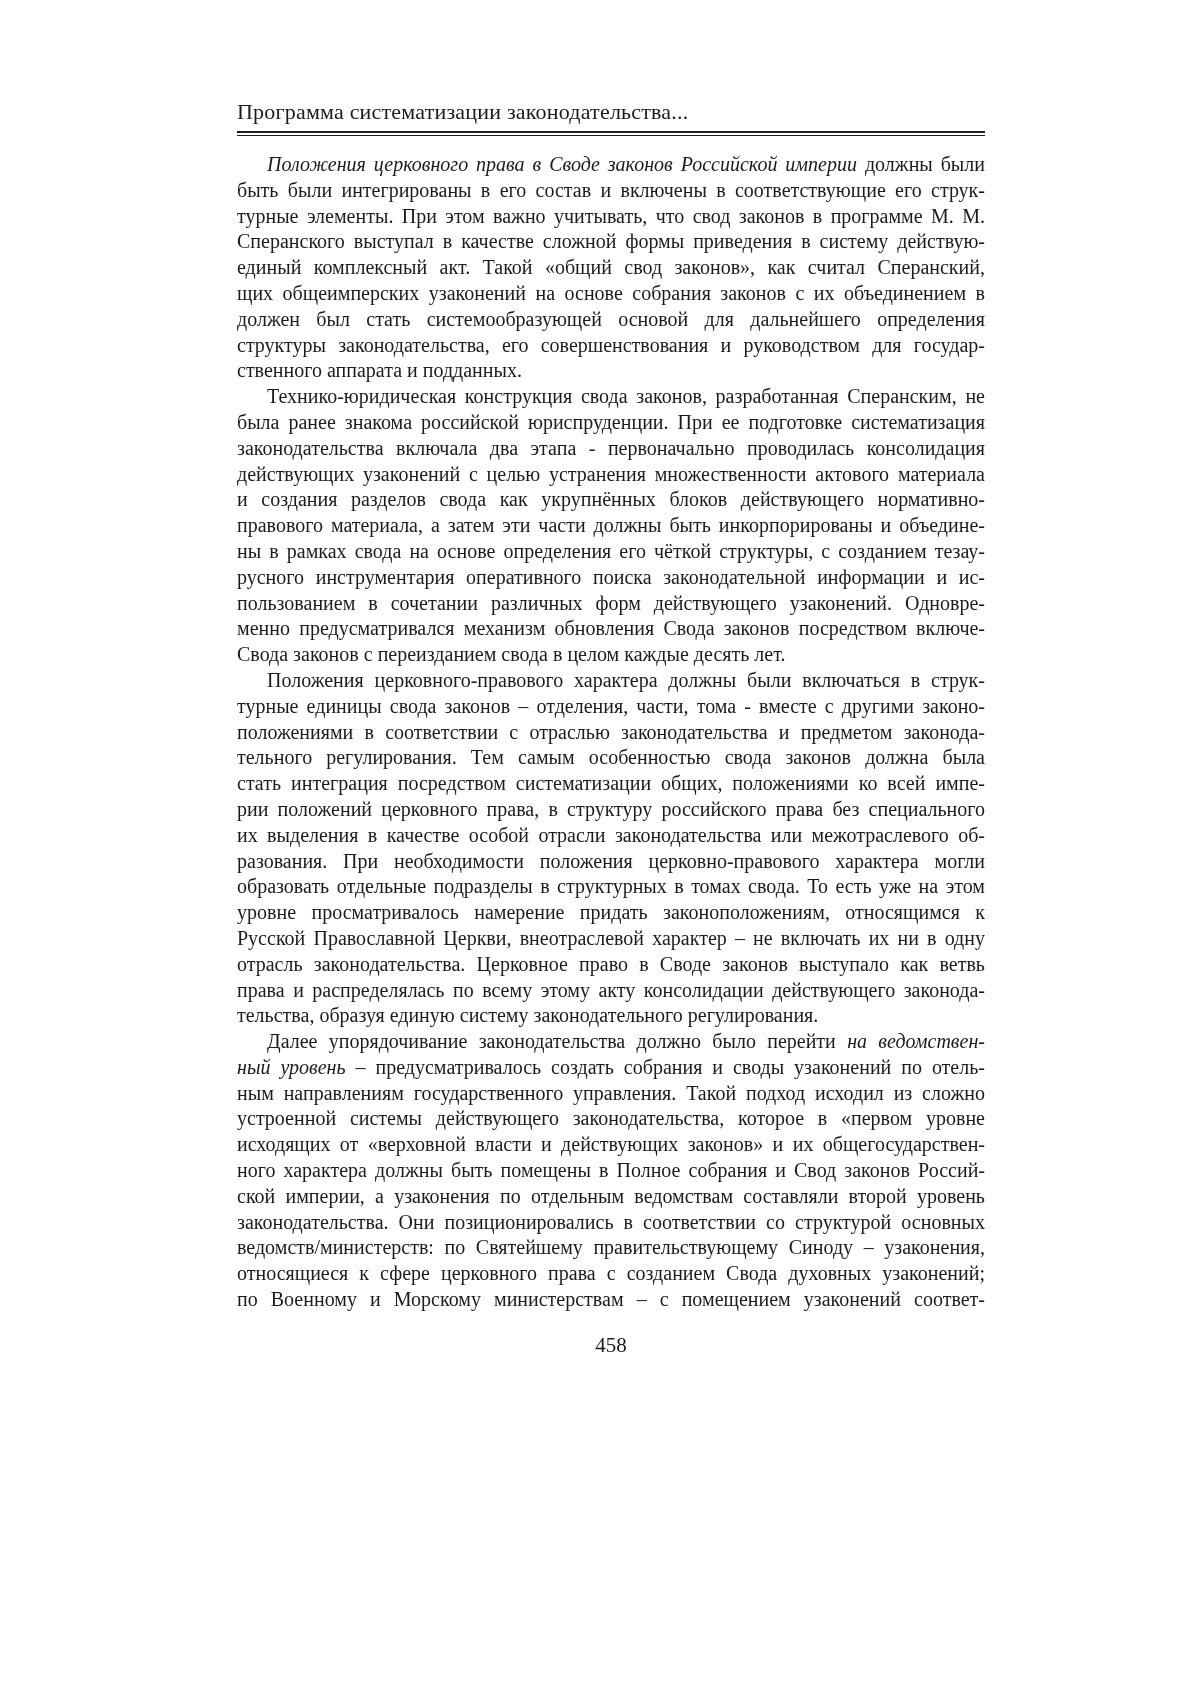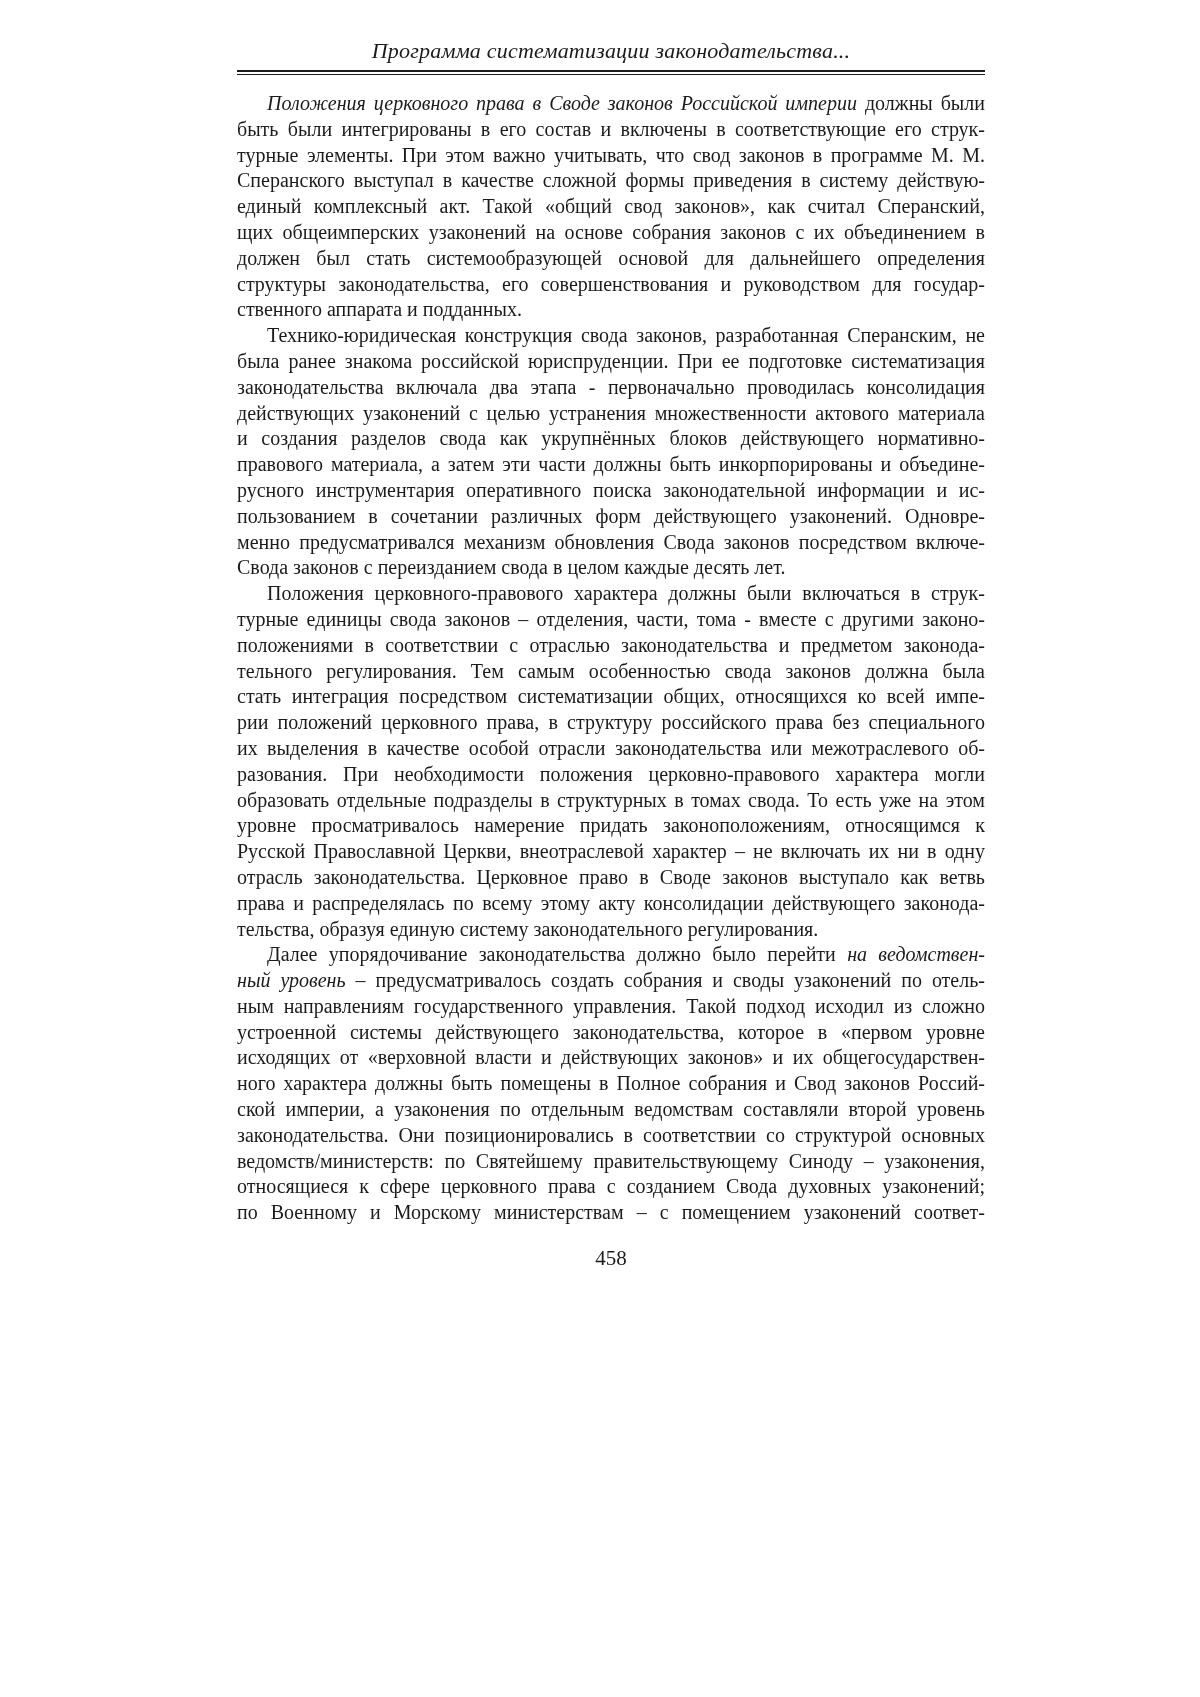--- a/index.html
+++ b/index.html
@@ -15,23 +15,21 @@
     color: #1b1b1b;
     -webkit-font-smoothing: antialiased;
   }
   .page {
     position: absolute;
     left: 237px;
     top: 0;
     width: 748px;
   }
   .running-header {
-    margin-top: 36px;
-    text-align: center;
-    font-style: italic;
+    margin-top: 97px;
     font-size: 22px;
     line-height: 30px;
     letter-spacing: 0.2px;
   }
   .header-rule {
     margin-top: 4px;
     height: 2px;
     border-top: 2px solid #1c1c1c;
     border-bottom: 1px solid #1c1c1c;
   }
@@ -74,31 +72,32 @@
         <div class="line"><span>структуры законодательства, его совершенствования и руководством для государ-</span></div>
         <div class="line last"><span>ственного аппарата и подданных.</span></div>
       </div>
       <div class="paragraph">
         <div class="line first"><span>Технико-юридическая конструкция свода законов, разработанная Сперанским, не</span></div>
         <div class="line"><span>была ранее знакома российской юриспруденции. При ее подготовке систематизация</span></div>
         <div class="line"><span>законодательства включала два этапа - первоначально проводилась консолидация</span></div>
         <div class="line"><span>действующих узаконений с целью устранения множественности актового материала</span></div>
         <div class="line"><span>и создания разделов свода как укрупнённых блоков действующего нормативно-</span></div>
         <div class="line"><span>правового материала, а затем эти части должны быть инкорпорированы и объедине-</span></div>
+        <div class="line"><span>ны в рамках свода на основе определения его чёткой структуры, с созданием тезау-</span></div>
         <div class="line"><span>русного инструментария оперативного поиска законодательной информации и ис-</span></div>
         <div class="line"><span>пользованием в сочетании различных форм действующего узаконений. Одновре-</span></div>
         <div class="line"><span>менно предусматривался механизм обновления Свода законов посредством включе-</span></div>
         <div class="line last"><span>Свода законов с переизданием свода в целом каждые десять лет.</span></div>
       </div>
       <div class="paragraph">
         <div class="line first"><span>Положения церковного-правового характера должны были включаться в струк-</span></div>
         <div class="line"><span>турные единицы свода законов – отделения, части, тома - вместе с другими законо-</span></div>
         <div class="line"><span>положениями в соответствии с отраслью законодательства и предметом законода-</span></div>
         <div class="line"><span>тельного регулирования. Тем самым особенностью свода законов должна была</span></div>
-        <div class="line"><span>стать интеграция посредством систематизации общих, относящихся ко всей импе-</span></div>
+        <div class="line"><span>стать интеграция посредством систематизации общих, положениями ко всей импе-</span></div>
         <div class="line"><span>рии положений церковного права, в структуру российского права без специального</span></div>
         <div class="line"><span>их выделения в качестве особой отрасли законодательства или межотраслевого об-</span></div>
         <div class="line"><span>разования. При необходимости положения церковно-правового характера могли</span></div>
         <div class="line"><span>образовать отдельные подразделы в структурных в томах свода. То есть уже на этом</span></div>
         <div class="line"><span>уровне просматривалось намерение придать законоположениям, относящимся к</span></div>
         <div class="line"><span>Русской Православной Церкви, внеотраслевой характер – не включать их ни в одну</span></div>
         <div class="line"><span>отрасль законодательства. Церковное право в Своде законов выступало как ветвь</span></div>
         <div class="line"><span>права и распределялась по всему этому акту консолидации действующего законода-</span></div>
         <div class="line last"><span>тельства, образуя единую систему законодательного регулирования.</span></div>
       </div>

